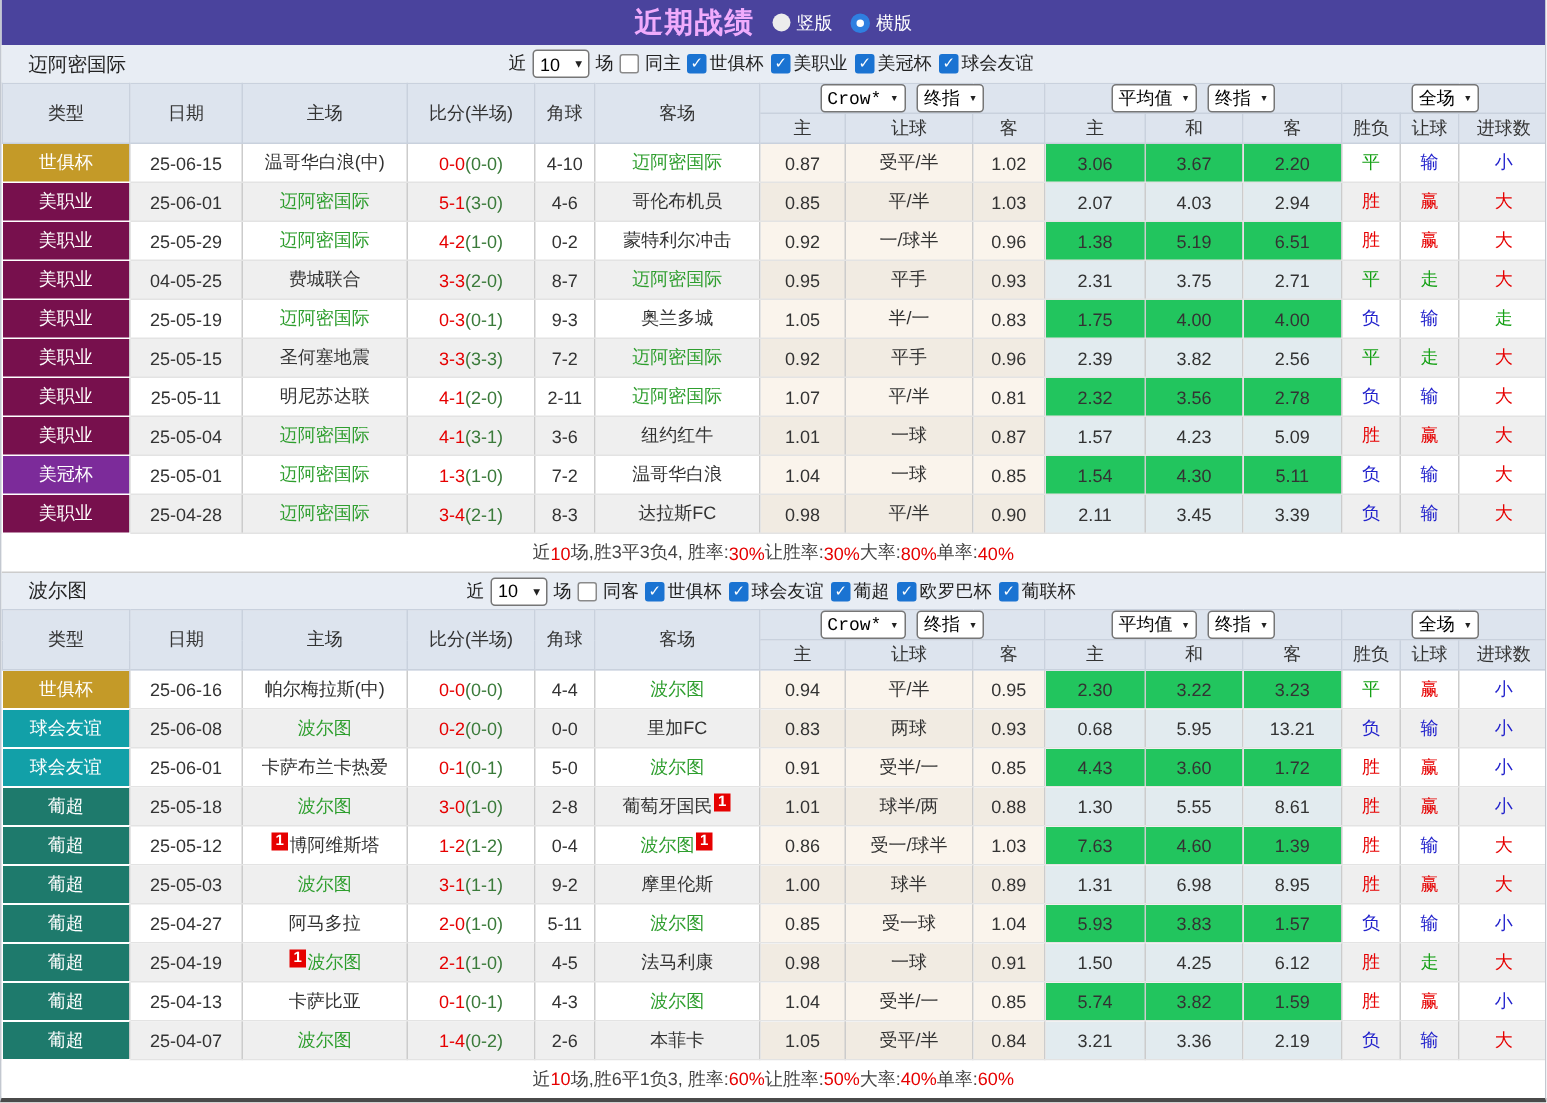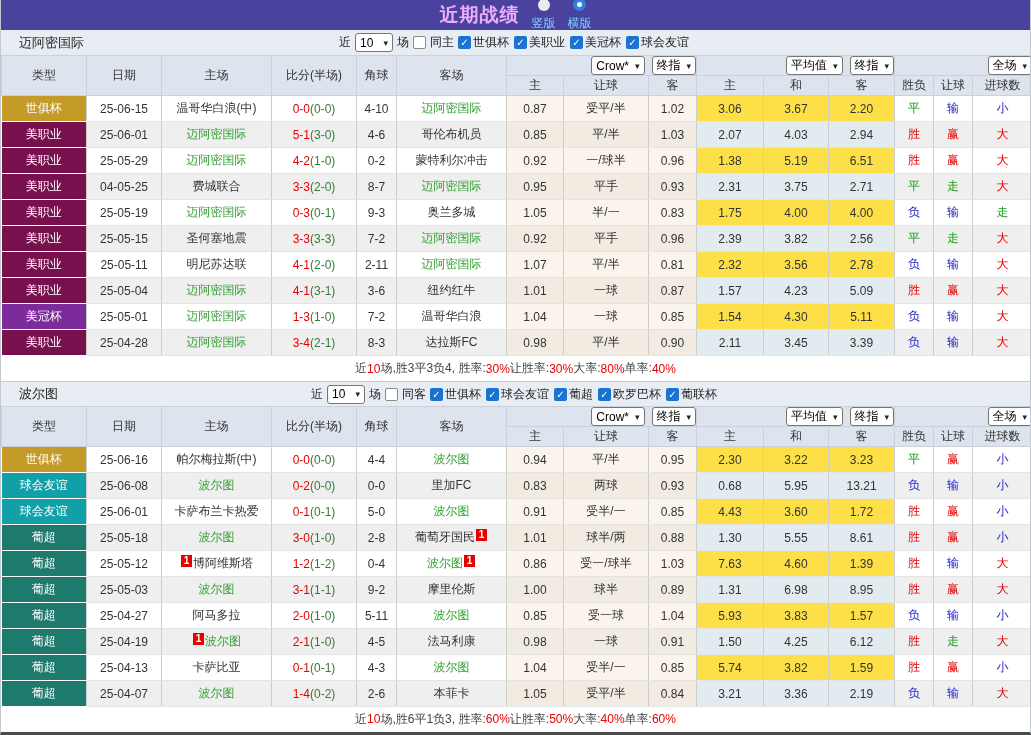--- a/index.html
+++ b/index.html
@@ -3,21 +3,21 @@
 <meta charset="utf-8">
 <style>
   * { box-sizing: border-box; }
   body { margin:0; background:#fff; font-family:"Liberation Sans","DejaVu Sans",sans-serif; }
   .panel { width:1031px; height:735px; border-left:1px solid #c3c8d0; border-right:1px solid #c3c8d0;
            border-bottom:3px solid #4a4a4a; background:#fff; overflow:hidden; }
 
   
   .topbar { height:30px; background:#4a439d; display:flex; align-items:center; justify-content:center; gap:12px; }
   .title  { color:#f0abfc; font-weight:bold; font-size:19px; letter-spacing:1px; }
-  .radio-item { display:flex; align-items:center; gap:4px; color:#7dd3fc; font-size:12px; cursor:default;flex-direction:column; }
+  .radio-item { display:flex; align-items:center; gap:4px; color:#ffffff; font-size:12px; cursor:default; }
   .radio-off { width:12px; height:12px; border-radius:50%; background:#ececec; }
   .radio-on  { width:13px; height:13px; border-radius:50%; background:#fff; border:4px solid #2f7fe0; }
 
   
   .strip { height:25px; background:#e8edf4; position:relative; display:flex; align-items:center;
            justify-content:center; font-size:12px; color:#222; }
   .strip.short { height:24px; }
   .team  { position:absolute; left:18px; font-size:13px; color:#222; }
   .filters { display:flex; align-items:center; gap:4px; }
   .sel-box { display:inline-flex; align-items:center; justify-content:space-between; border:1px solid #767676;
@@ -26,28 +26,28 @@
   .cb { width:13px; height:13px; border-radius:2px; display:inline-flex; align-items:center;
         justify-content:center; flex:none; }
   .cb.on  { background:#1a73d2; color:#fff; font-size:10px; font-weight:bold; }
   .cb.off { background:#fff; border:1px solid #8a8a8a; }
   .lg-list { display:inline-flex; align-items:center; gap:2px; }
   .lg-list .lbl { margin-right:3px; }
 
   
   table { border-collapse:collapse; table-layout:fixed; width:100%; font-size:12px; color:#333; }
   th { background:#dde4ee; font-weight:normal; border:1px solid #c9d1dd; height:20px; color:#333; padding:0; }
-  th .grp { display:flex; justify-content:flex-end; align-items:center; gap:7px; }
+  th .grp { display:flex; justify-content:center; align-items:center; gap:7px;font-family:Liberation Mono, monospace; }
   td { border-right:1px solid #ccc; border-bottom:1px solid #e3e3e3; height:26px; text-align:center;
        overflow:hidden; white-space:nowrap; padding:0 1px; }
   tr.odd  td.c-p { background:#fff; }
   tr.even td.c-p { background:#efefef; }
   tr.odd  td.c-l { background:#faf4ec; }
   tr.even td.c-l { background:#f1ebe2; }
-  tr.odd  td.c-a { background:#fde047; }
+  tr.odd  td.c-a { background:#22c55e; }
   tr.even td.c-a { background:#e2ebef; }
   td.type { color:#fff; border-bottom:1px solid #fff; }
   .team-link { color:#2e9e2e; }
   .ft { color:#e60000; }
   .ht { color:#3a7a3a; }
   .r-red { color:#e60000; } .r-blue { color:#2222cc; } .r-green { color:#14a014; }
   .card { display:inline-block; width:11px; height:12px; background:#e60000; color:#fff; font-size:10px;
           font-weight:bold; line-height:12px; text-align:center; vertical-align:top; margin:0 1px; }
 
   .summary { height:26px; display:flex; align-items:center; justify-content:center; font-size:12px;

